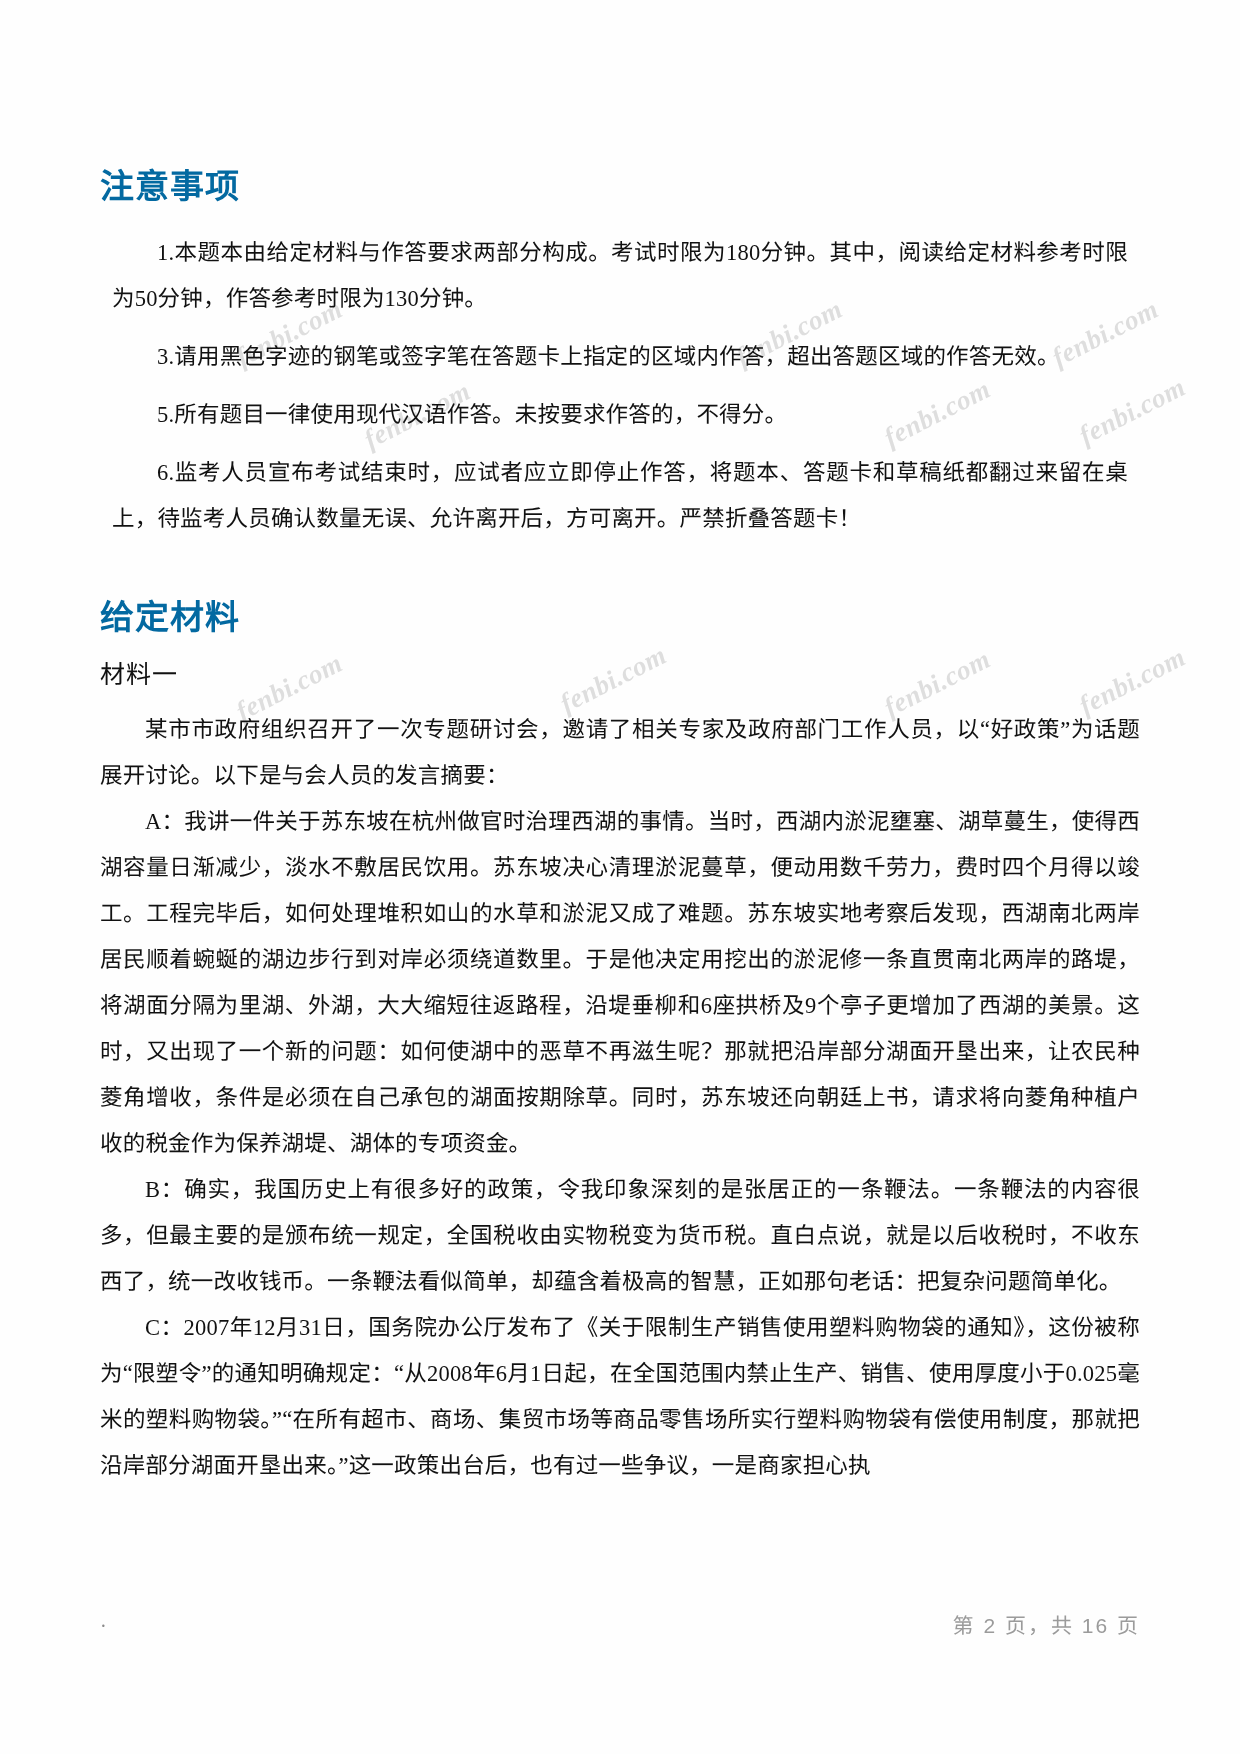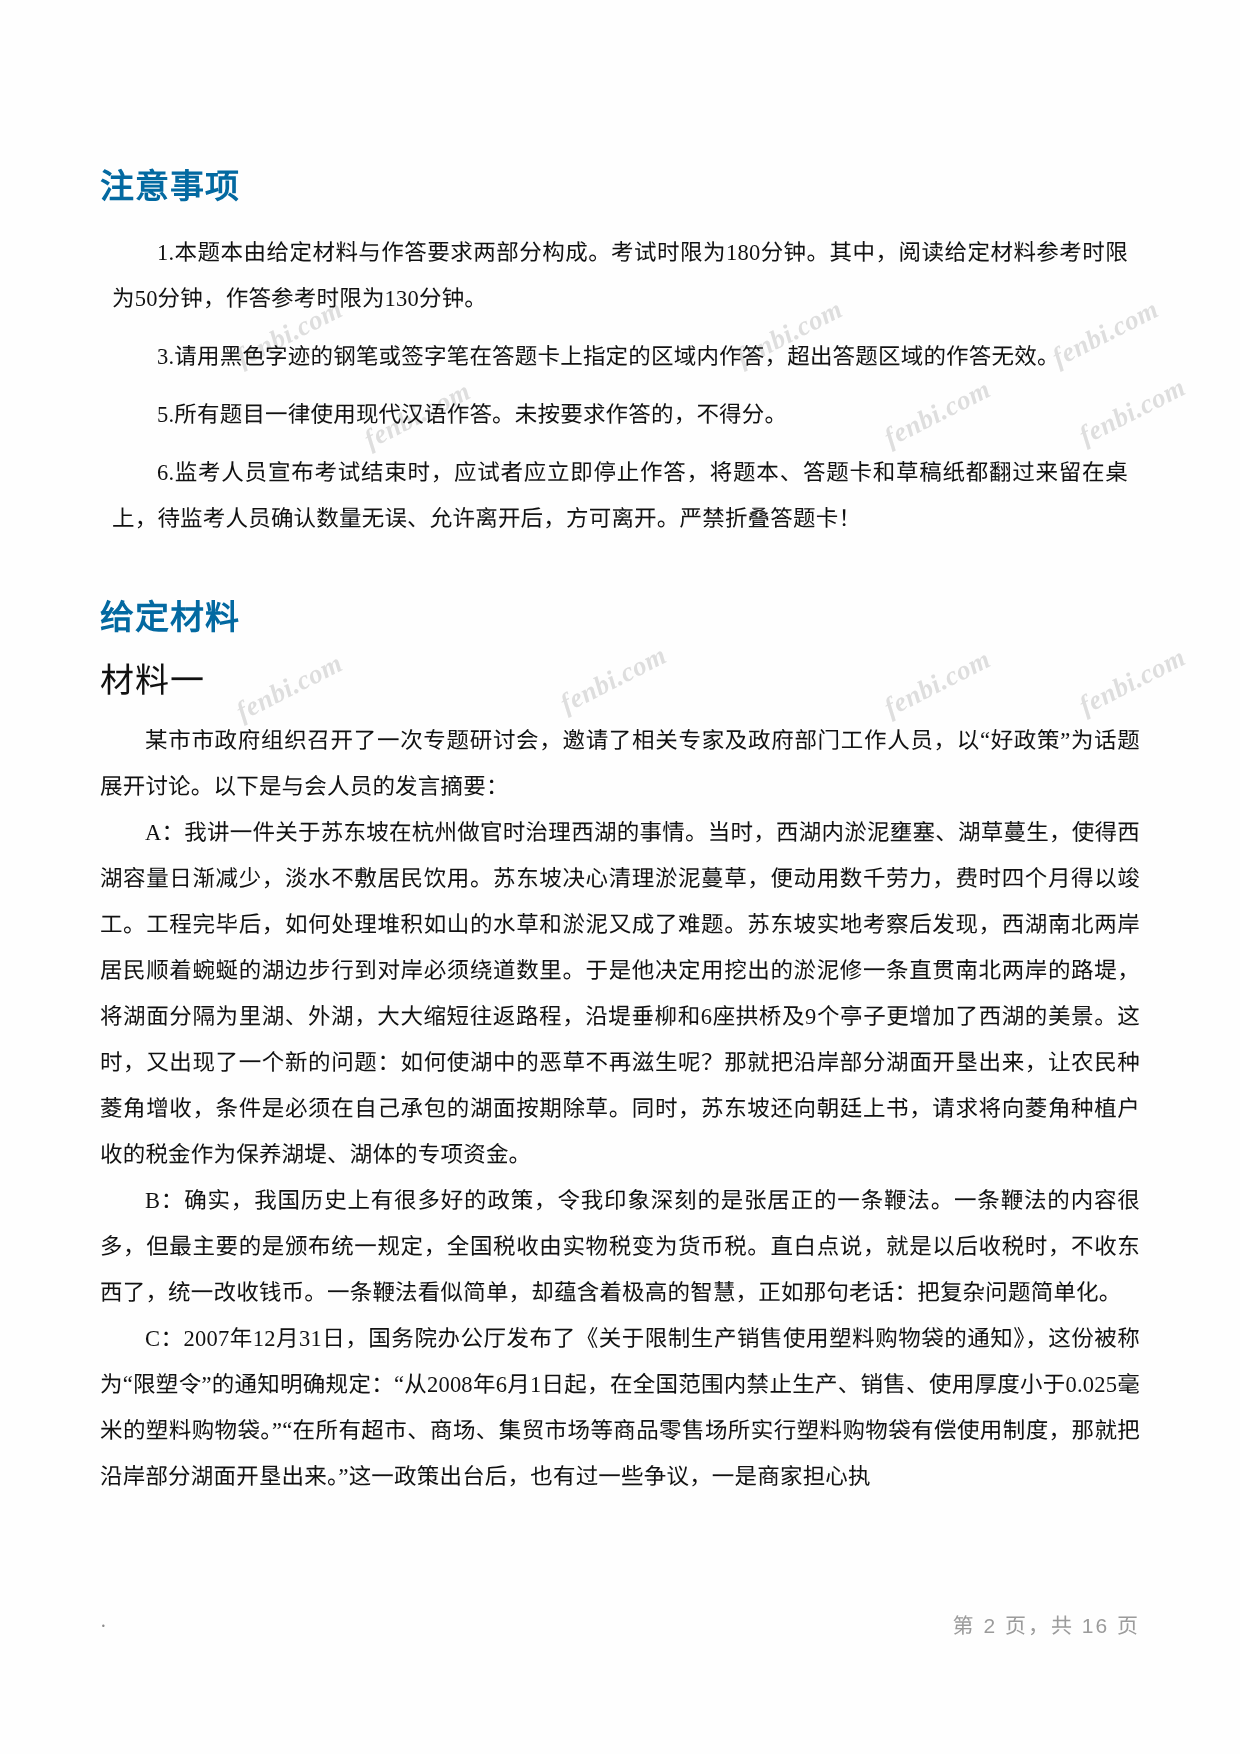--- a/index.html
+++ b/index.html
@@ -61,21 +61,21 @@
     color: #0369a1;
   }
   h1.doc-heading.second {
     margin-top: 54px;
     margin-bottom: 20px;
   }
 
   h2.sub-heading {
     font-family: "Liberation Sans", "DejaVu Sans", sans-serif;
     font-weight: 400;
-    font-size: 34px;
+    font-size: 25px;
     line-height: 1.3;
     margin: 0 0 16px 0;
     letter-spacing: 1px;
     color: #111;
   }
 
   p.body-para {
     font-family: "Liberation Serif", "DejaVu Serif", serif;
     font-size: 22.5px;
     line-height: 46px;

